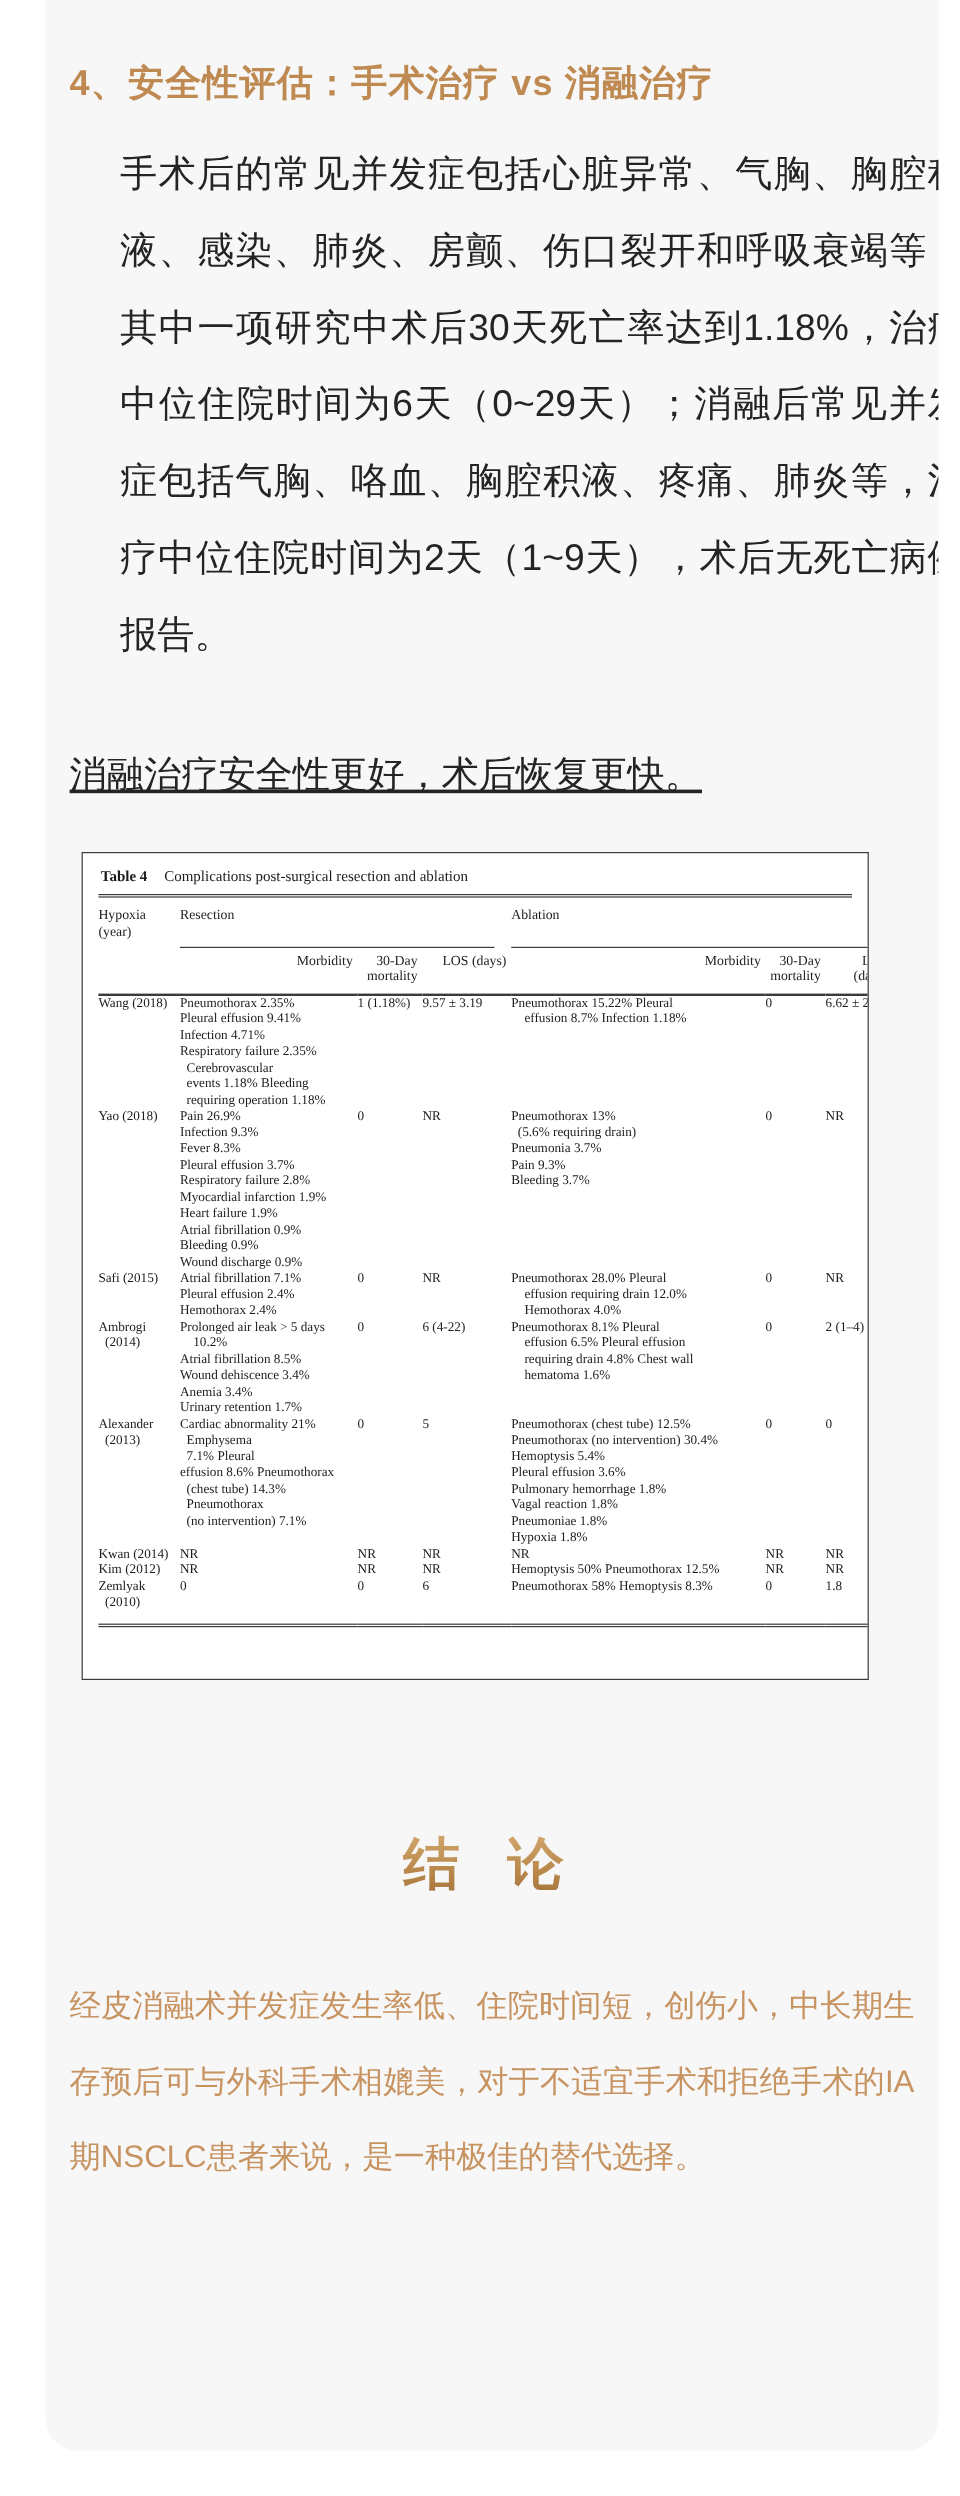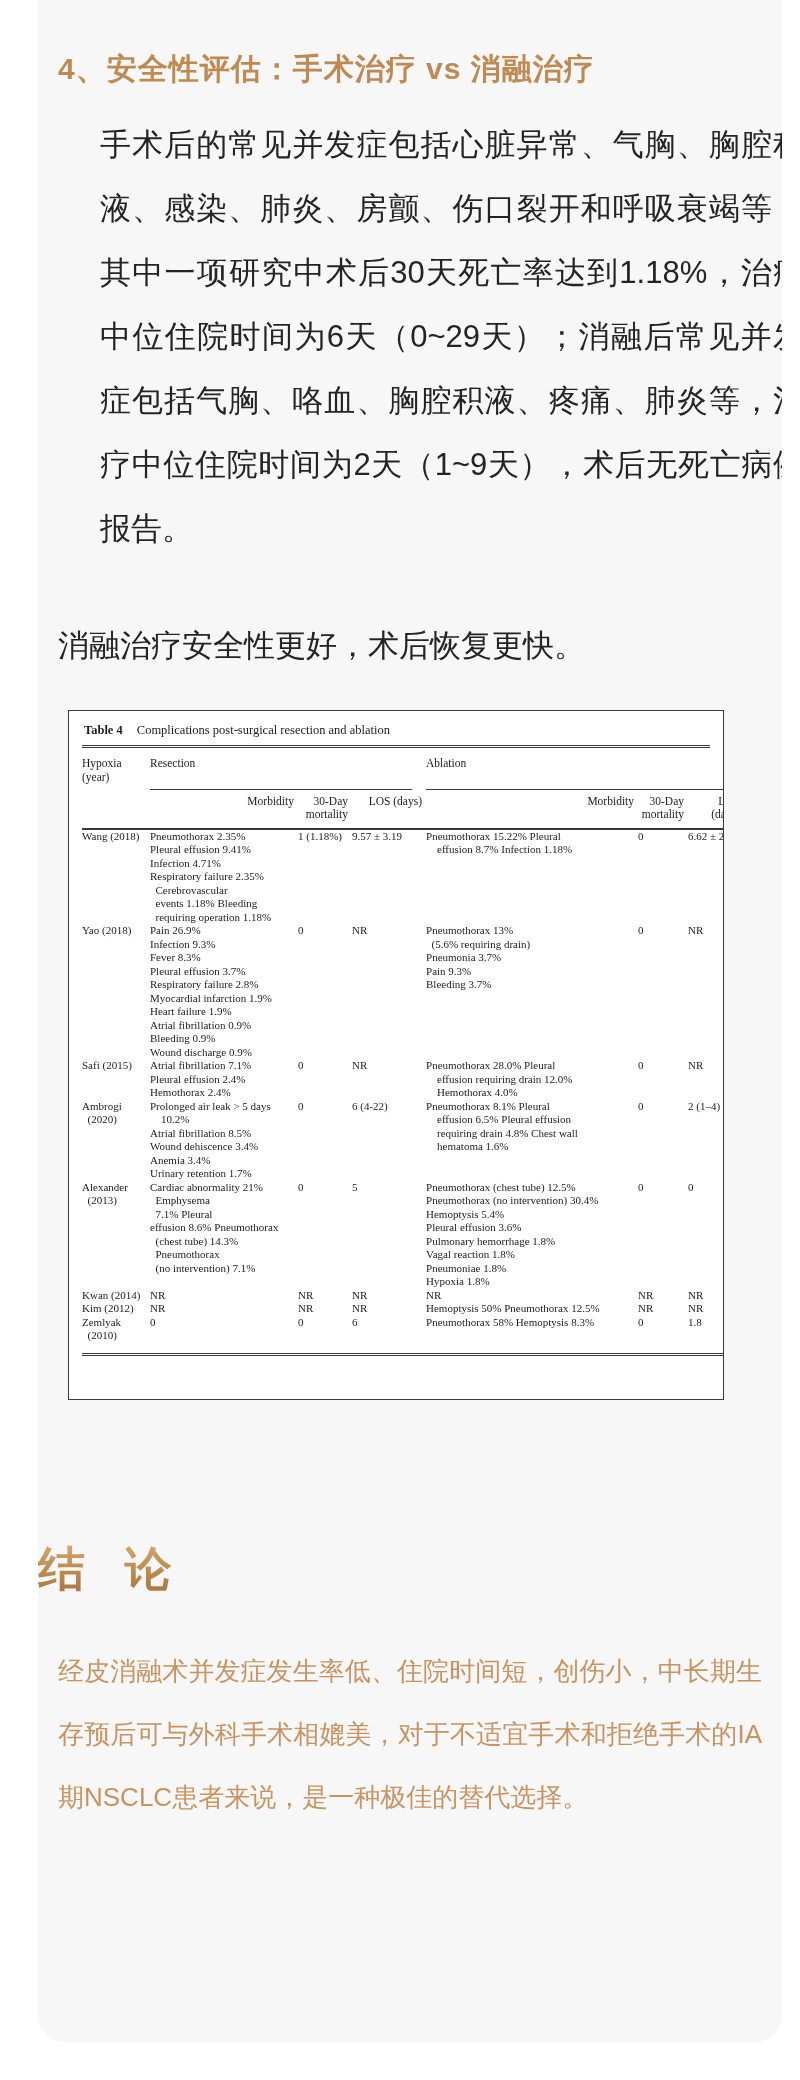--- a/index.html
+++ b/index.html
@@ -16,21 +16,21 @@
     position:absolute;left:20px;top:24px;width:704px;
     font-size:30px;font-weight:700;color:#bf8a52;letter-spacing:1px;
   }
   .body-para{
     position:absolute;left:20px;top:82px;width:704px;
     font-size:31px;line-height:64px;color:#242424;
     text-align:justify;text-justify:inter-character;margin-left:42px;
   }
   .body-para2{
     position:absolute;left:20px;top:583px;width:704px;
-    font-size:31px;line-height:64px;color:#242424;
+    font-size:31px;line-height:64px;color:#242424;text-decoration:underline;
   }
   
   .table-box{
     position:absolute;left:30px;top:710px;width:656px;height:690px;
     background:#ffffff;border:1px solid #3a3a3a;box-sizing:border-box;
     padding:10px 13px 0 13px;
     font-family:"Liberation Serif","DejaVu Serif",serif;color:#1c1c1c;
     overflow:hidden;
   }
   .tbl-caption{
@@ -57,25 +57,25 @@
   tr.last td{padding-bottom:10px;}
   col.c-author{width:68px;}
   col.c-rmorb{width:148px;}
   col.c-rmort{width:54px;}
   col.c-rlos{width:74px;}
   col.c-amorb{width:212px;}
   col.c-amort{width:50px;}
   col.c-alos{width:56px;}
   
   .conclusion-title{
-    position:absolute;left:0;top:1522px;width:744px;text-align:left;
+    position:absolute;left:0;top:1522px;width:744px;text-align:center;
     font-size:47px;font-weight:700;letter-spacing:14px;
     font-family:"Liberation Serif","DejaVu Serif",serif;
     background:linear-gradient(180deg,#d6ac74 0%,#b8874a 60%,#a2713a 100%);
-    -webkit-background-clip:text;background-clip:text;color:transparent;margin-top:16px;
+    -webkit-background-clip:text;background-clip:text;color:transparent;
   }
   .conclusion-text{
     position:absolute;left:20px;top:1614px;width:704px;
     font-size:26px;line-height:63px;color:#c79360;
     text-align:justify;text-justify:inter-character;
   }
 </style>
 </head>
 <body>
 
@@ -165,21 +165,21 @@
           <td class="cell">0</td>
           <td class="cell">NR</td>
           <td class="cell">Pneumothorax 28.0% Pleural
     effusion requiring drain 12.0%
     Hemothorax 4.0%</td>
           <td class="cell">0</td>
           <td class="cell">NR</td>
         </tr>
         <tr>
           <td class="cell">Ambrogi
-  (2020)</td>
+  (2014)</td>
           <td class="cell">Prolonged air leak &gt; 5 days
     10.2%
 Atrial fibrillation 8.5%
 Wound dehiscence 3.4%
 Anemia 3.4%
 Urinary retention 1.7%</td>
           <td class="cell">0</td>
           <td class="cell">6 (4-22)</td>
           <td class="cell">Pneumothorax 8.1% Pleural
     effusion 6.5% Pleural effusion

